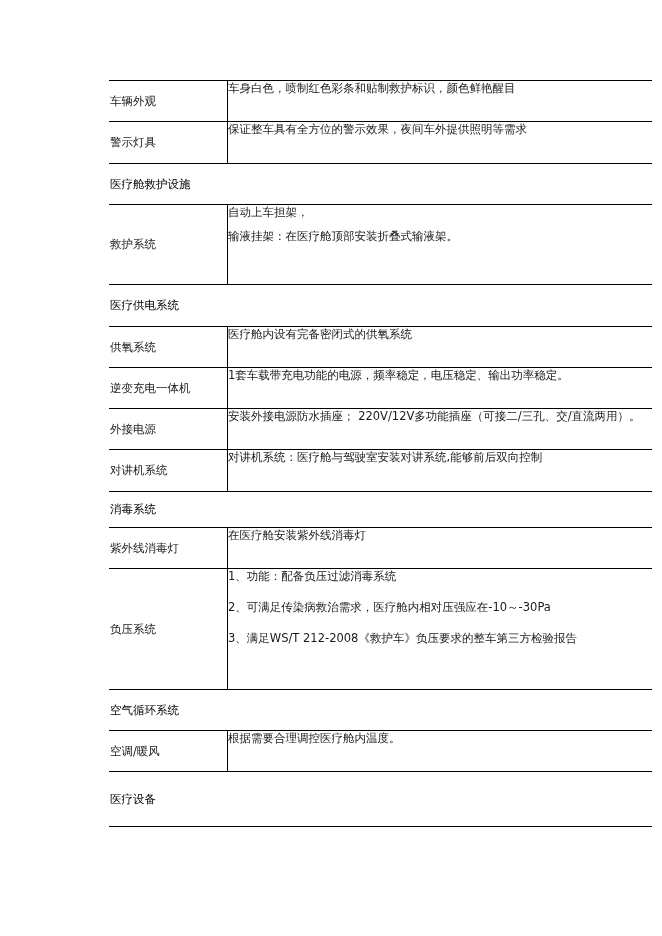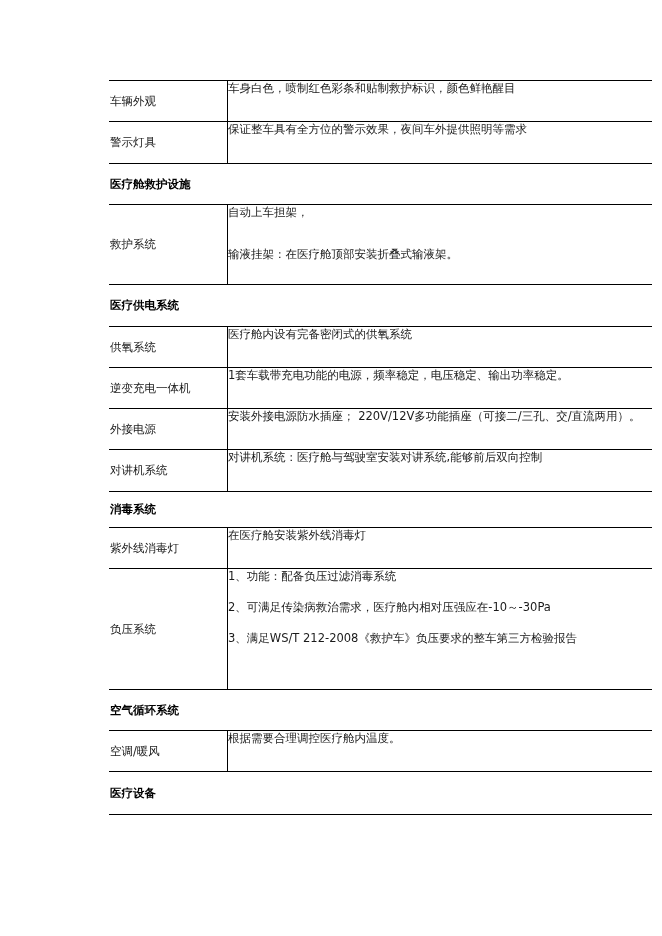--- a/index.html
+++ b/index.html
@@ -50,31 +50,31 @@
       padding-left: 0px;
       white-space: nowrap;
     }
     .cell-value .line {
       display: block;
     }
     .section {
       display: flex;
       align-items: center;
       font-size: 11.5px;
-      font-weight: bold;
+      font-weight: normal;
       padding-left: 1px;
       color: #000;
     }
     .h41 { height: 41px; }
     .h42 { height: 42px; }
     .h36 { height: 36px; }
     .h80 { height: 80px; }
     .h121 { height: 121px; }
-    .h40 { height: 44px; }
-    .multi2 .line + .line { margin-top: 27px; }
+    .h40 { height: 56px; }
+    .multi2 .line + .line { margin-top: 9px; }
     .multi3 .line + .line { margin-top: 16px; }
   </style>
 </head>
 <body>
 
 <div class="page">
 
   <div class="row h41">
     <div class="cell-label">车辆外观</div>
     <div class="cell-value">

